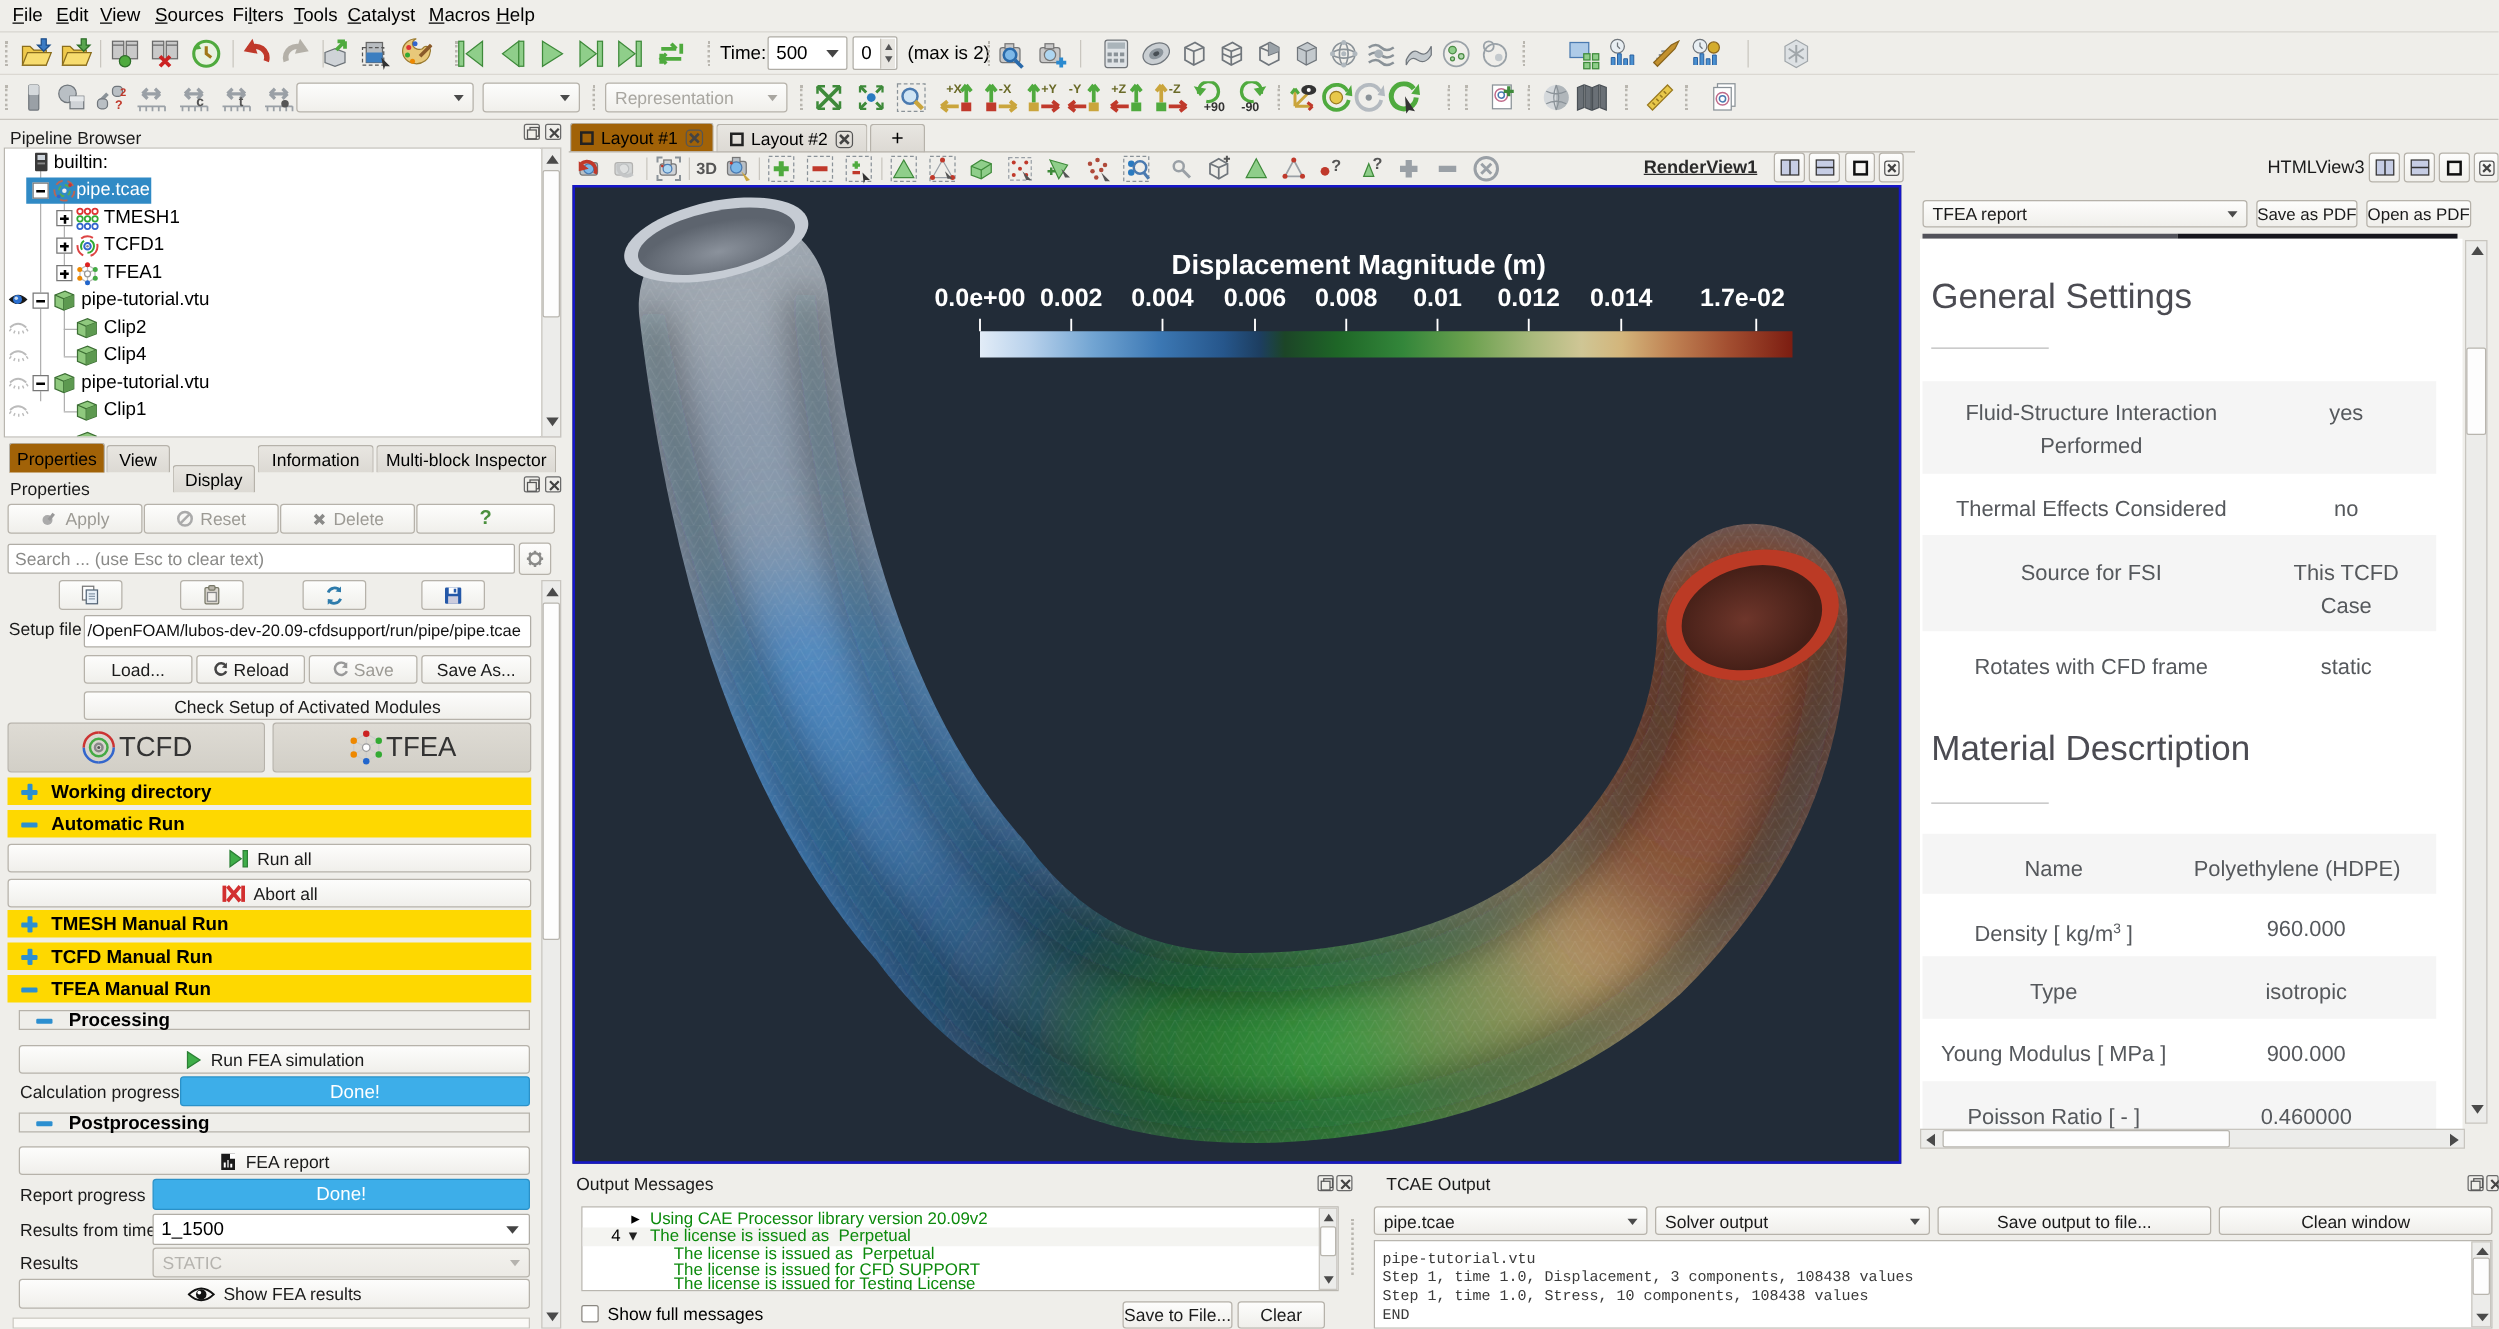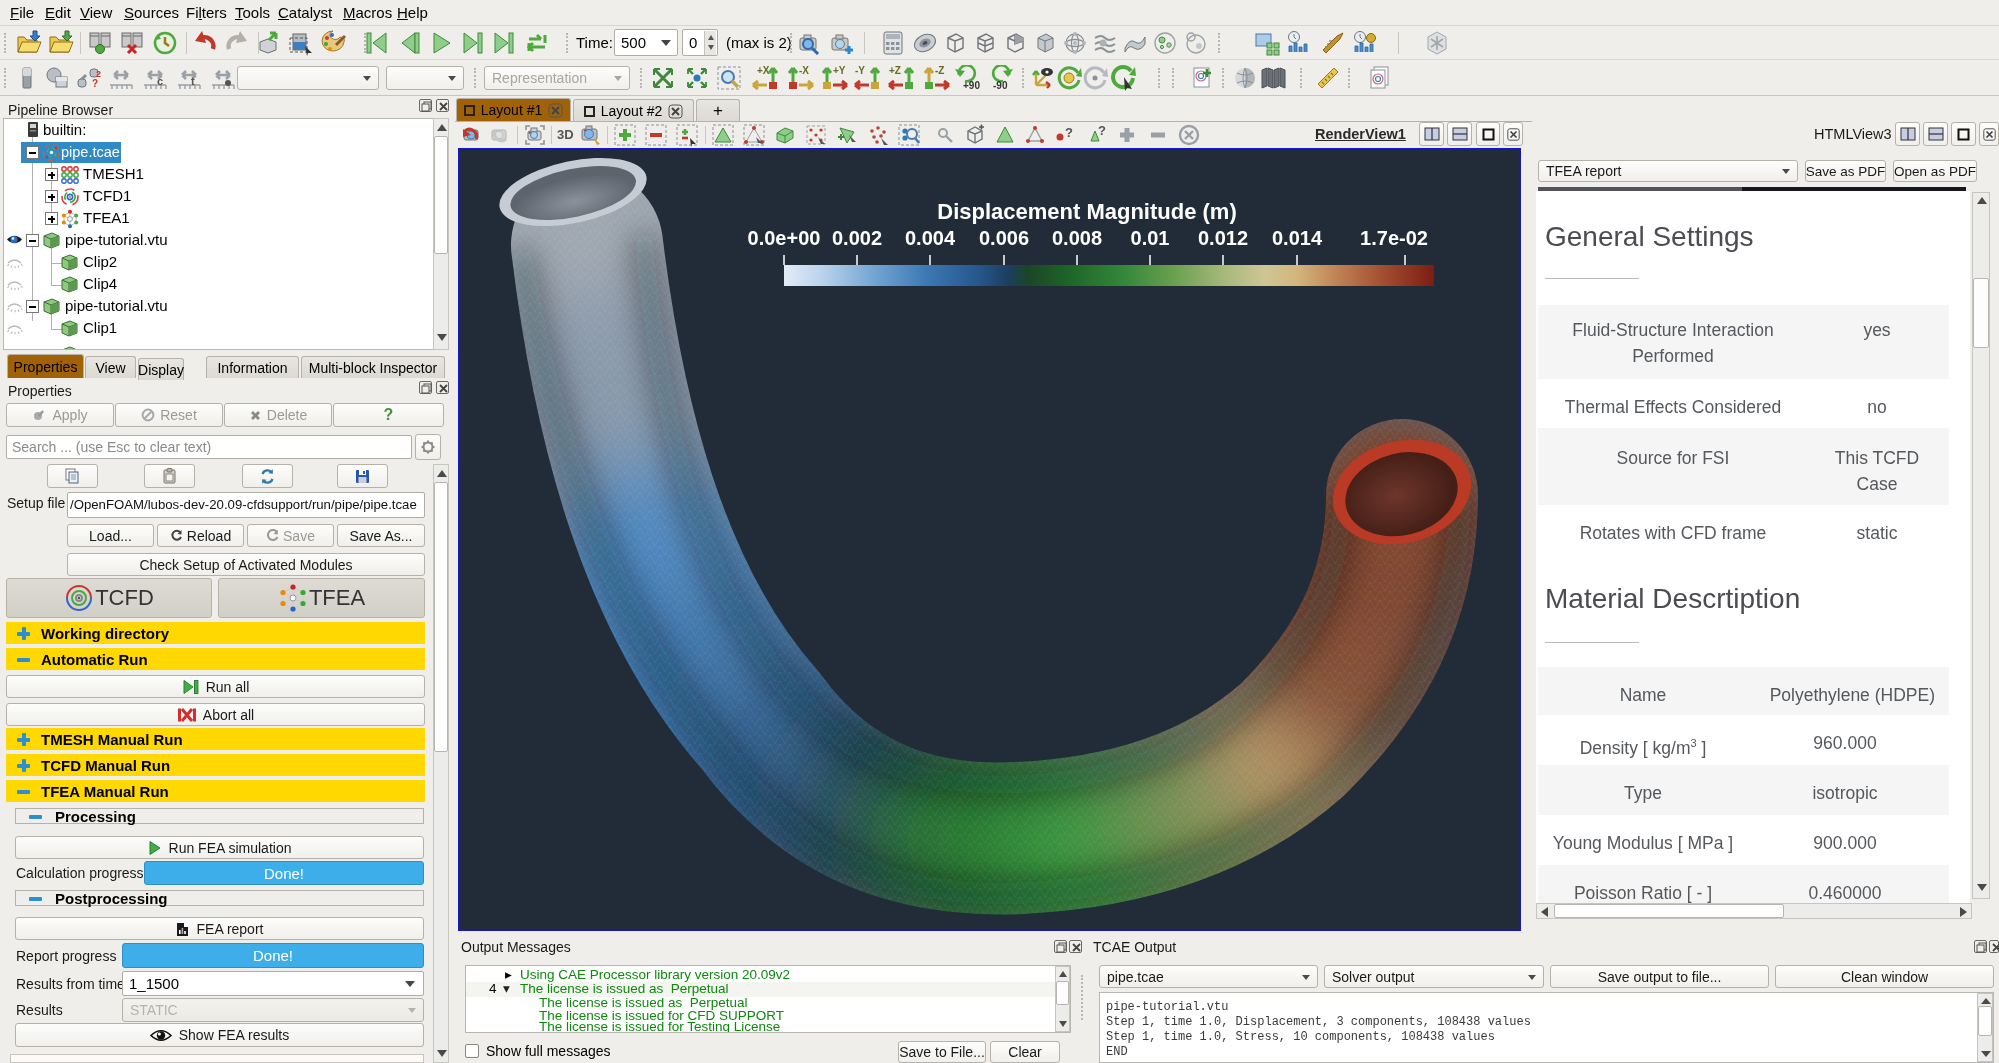--- a/index.html
+++ b/index.html
@@ -605,21 +605,21 @@
     </div>
   <div class="wfc" style="left:436px;top:3px;">
       <svg width="13" height="13" viewBox="0 0 13 13">
         <path d="M3 3 L10 10 M10 3 L3 10" stroke="#444" stroke-width="1.8"></path>
       </svg>
     </div>
 
   <div id="lefttabs" class="abs" style="left:0;top:258px;width:452px;height:24px;">
     <div class="tab active" style="left:7px;top:0px;width:77px;height:24px;">Properties</div>
     <div class="tab" style="left:85px;top:2px;width:51px;height:22px;">View</div>
-    <div class="tab" style="left:138px;top:4px;width:46px;height:22px;text-align:right;">Display</div>
+    <div class="tab" style="left:138px;top:18px;width:66px;height:22px;text-align:right;">Display</div>
     <div class="tab" style="left:206px;top:2px;width:93px;height:22px;">Information</div>
     <div class="tab" style="left:301px;top:2px;width:144px;height:22px;">Multi-block Inspector</div>
   </div>
 
   <div id="props" class="abs" style="left:0;top:282px;width:452px;height:685px;">
     <div class="title" style="left:8px;top:5px;">Properties</div>
     <div class="wfc" style="left:419px;top:3px;">
         <svg width="13" height="13" viewBox="0 0 13 13">
           <rect x="4" y="2" width="7" height="7" fill="none" stroke="#555"></rect>
           <rect x="2" y="4" width="7" height="7" fill="#efeeea" stroke="#555"></rect>
@@ -1099,21 +1099,21 @@
     <div class="abs" style="left:276px;top:203px;width:130px;text-align:center;font-size:17.5px;">no</div>
     <div class="abs" style="left:2px;top:237px;width:411px;height:77px;background:#f5f5f5;"></div>
     <div class="abs" style="left:0px;top:254px;width:274px;text-align:center;font-size:17.5px;">Source for FSI</div>
     <div class="abs" style="left:276px;top:254px;width:130px;text-align:center;font-size:17.5px;">This TCFD<br>Case</div>
     <div class="abs" style="left:0px;top:329px;width:274px;text-align:center;font-size:17.5px;">Rotates with CFD frame</div>
     <div class="abs" style="left:276px;top:329px;width:130px;text-align:center;font-size:17.5px;">static</div>
     <div class="abs" style="left:9px;top:395px;font-size:28px;color:#4b4b52;">Material Descrtiption</div>
     <div class="abs" style="left:9px;top:451px;width:94px;height:1px;background:#bbb;"></div>
     <div class="abs" style="left:2px;top:476px;width:411px;height:48px;background:#f5f5f5;"></div>
     <div class="abs" style="left:0px;top:491px;width:214px;text-align:center;font-size:17.5px;">Name</div>
-    <div class="abs" style="left:219px;top:491px;width:180px;text-align:right;font-size:17.5px;white-space:nowrap;">Polyethylene (HDPE)</div>
+    <div class="abs" style="left:219px;top:491px;width:180px;text-align:left;font-size:17.5px;white-space:nowrap;">Polyethylene (HDPE)</div>
     <div class="abs" style="left:0px;top:539px;width:214px;text-align:center;font-size:17.5px;">Density [ kg/m<sup style="font-size:11px">3</sup> ]</div>
     <div class="abs" style="left:219px;top:539px;width:180px;text-align:center;font-size:17.5px;">960.000</div>
     <div class="abs" style="left:2px;top:574px;width:411px;height:50px;background:#f5f5f5;"></div>
     <div class="abs" style="left:0px;top:589px;width:214px;text-align:center;font-size:17.5px;">Type</div>
     <div class="abs" style="left:219px;top:589px;width:180px;text-align:center;font-size:17.5px;">isotropic</div>
     <div class="abs" style="left:0px;top:639px;width:214px;text-align:center;font-size:17.5px;">Young Modulus [ MPa ]</div>
     <div class="abs" style="left:219px;top:639px;width:180px;text-align:center;font-size:17.5px;">900.000</div>
     <div class="abs" style="left:2px;top:674px;width:411px;height:44px;background:#f5f5f5;"></div>
     <div class="abs" style="left:0px;top:689px;width:214px;text-align:center;font-size:17.5px;">Poisson Ratio [ - ]</div>
     <div class="abs" style="left:219px;top:689px;width:180px;text-align:center;font-size:17.5px;">0.460000</div>
@@ -1158,21 +1158,21 @@
   <div class="sarrow" style="left:604px;top:38px;border-left:4.5px solid transparent;border-right:4.5px solid transparent;border-bottom:6px solid #4a4a4a;"></div>
   <div class="sarrow" style="left:604px;top:88px;border-left:4.5px solid transparent;border-right:4.5px solid transparent;border-top:6px solid #4a4a4a;"></div>
   <div class="scroll-thumb" style="left:601px;top:48px;width:13px;height:24px;"></div>
   <div class="abs" style="left:10px;top:111px;width:14px;height:14px;background:#fff;border:1px solid #8a8781;border-radius:2px;"></div>
   <div class="abs" style="left:31px;top:110px;font-size:14px;">Show full messages</div>
   <div class="btn" style="left:443px;top:108px;width:88px;height:22px;">Save to File...</div>
   <div class="btn" style="left:535px;top:108px;width:70px;height:22px;">Clear</div>
 </div>
 
 <div id="tcae" class="abs" style="left:1085px;top:933px;width:914px;height:130px;">
-  <div class="title" style="left:8px;top:6px;">TCAE Output</div>
+  <div class="title" style="left:24px;top:6px;">TCAE Output</div>
   <div class="wfc" style="left:889px;top:7px;">
       <svg width="13" height="13" viewBox="0 0 13 13">
         <rect x="4" y="2" width="7" height="7" fill="none" stroke="#555"></rect>
         <rect x="2" y="4" width="7" height="7" fill="#efeeea" stroke="#555"></rect>
       </svg>
     </div>
   <div class="wfc" style="left:904px;top:7px;width:10px;">
       <svg width="13" height="13" viewBox="0 0 13 13">
         <path d="M3 3 L10 10 M10 3 L3 10" stroke="#444" stroke-width="1.8"></path>
       </svg>

